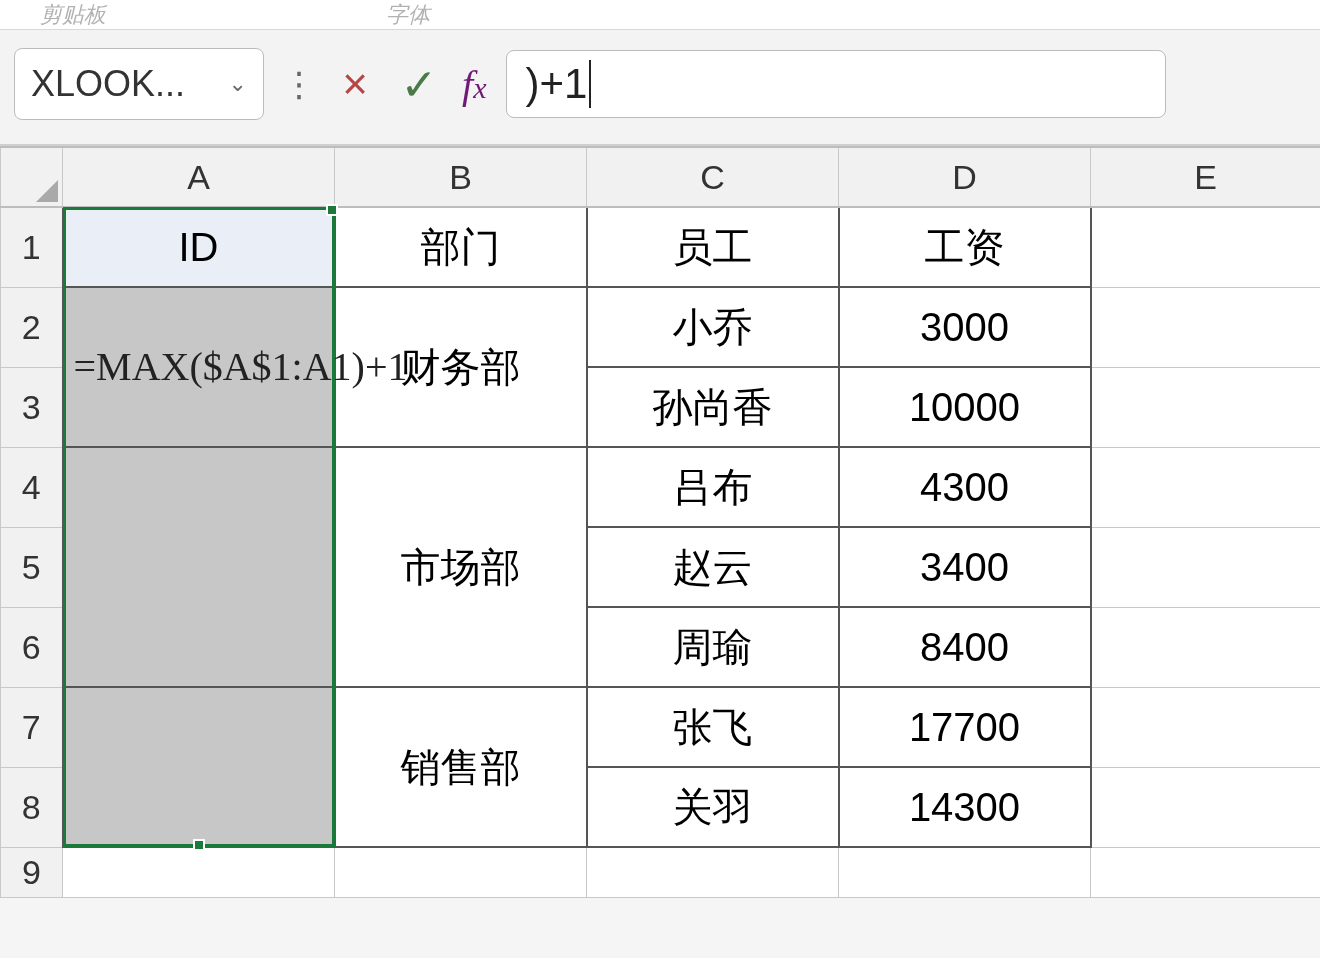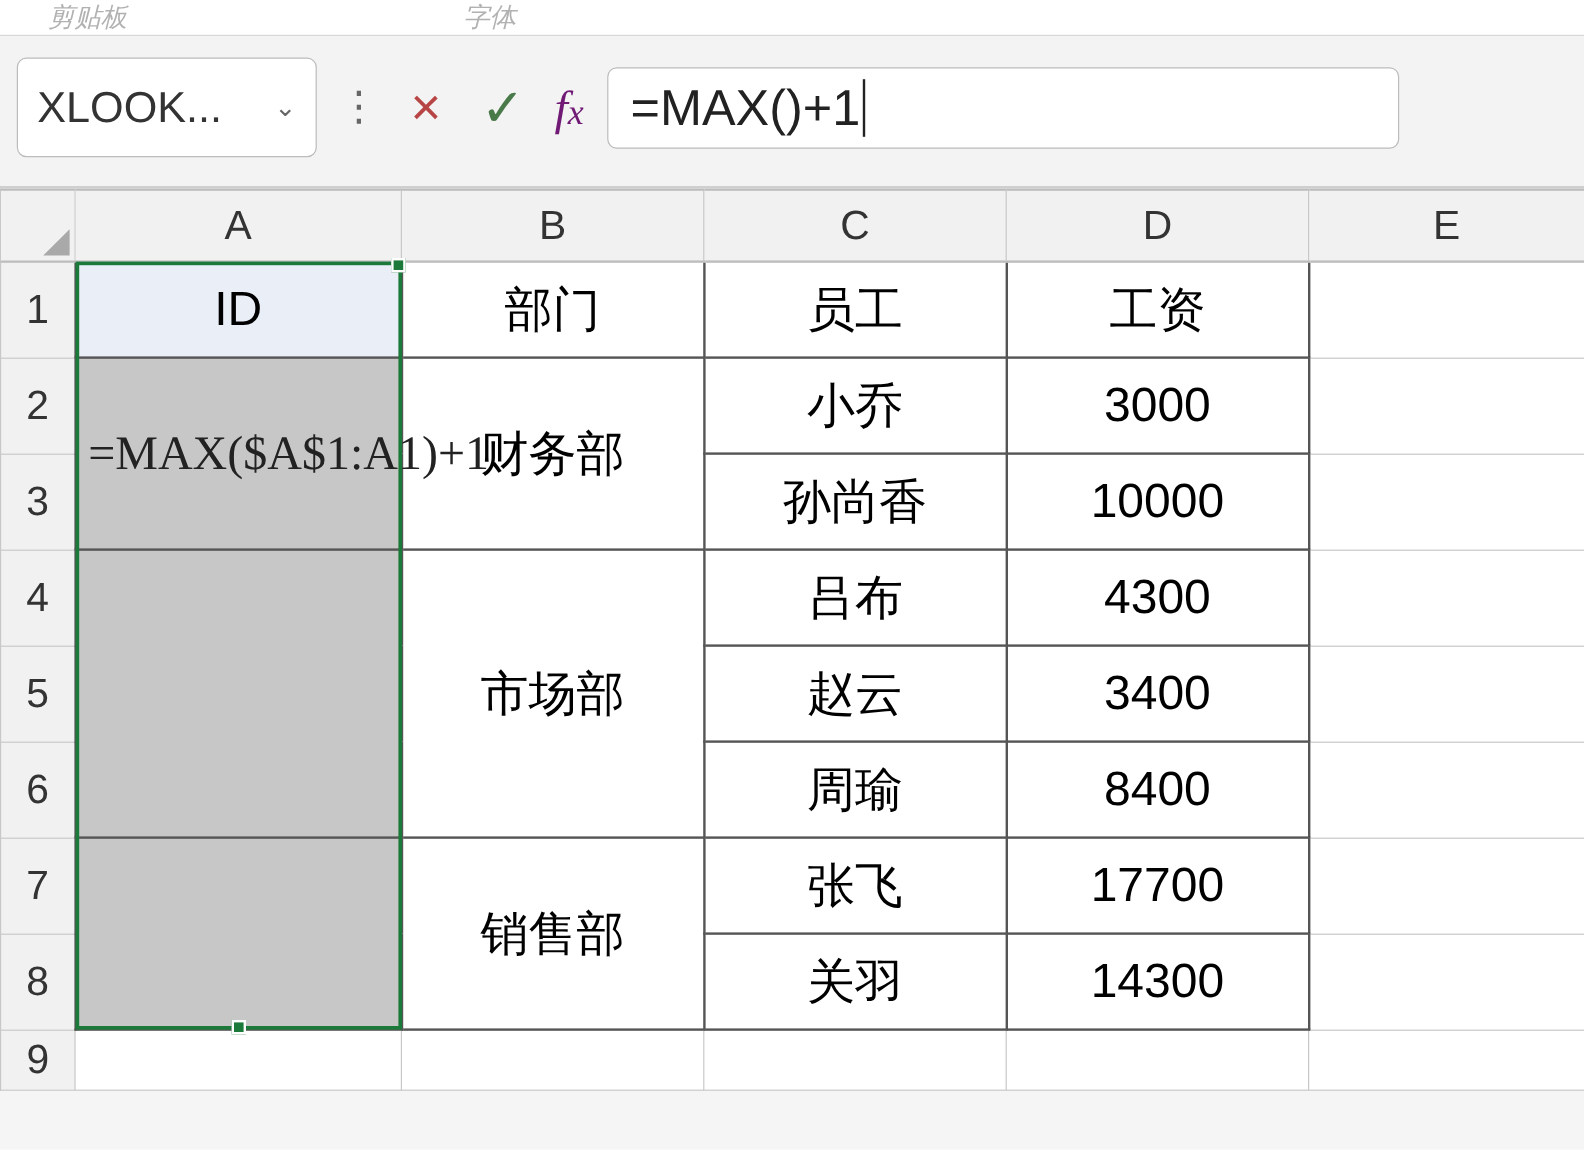--- a/index.html
+++ b/index.html
@@ -30,21 +30,21 @@
   .formula-row {
     display: flex;
     align-items: center;
     gap: 14px;
     padding: 18px 14px 24px 14px;
     background: #f3f3f3;
     border-bottom: 2px solid #cfcfcf;
   }
   .name-box {
     width: 250px;
-    height: 83px;
+    height: 72px;
     background: #fff;
     border: 1px solid #bcbcbc;
     border-radius: 8px;
     display: flex;
     align-items: center;
     justify-content: space-between;
     padding: 0 12px 0 16px;
     font-size: 36px;
     color: #333;
     gap: 12px;
@@ -207,21 +207,20 @@
     <span>XLOOK...</span>
     <span class="chev">⌄</span>
   </div>
   <div class="sep-dots">⋮</div>
   <div class="fx-controls">
     <span class="fx-btn cancel">×</span>
     <span class="fx-btn accept">✓</span>
     <span class="fx-label">f<span style="font-size:30px; font-style:italic;">x</span></span>
   </div>
   <div class="formula-input">
-    <span>=MAX(</span>
       <span>)+1</span>
     <span class="cursor"></span>
   </div>
 </div>
 
 <div class="grid-wrap">
   <table class="sheet">
     <colgroup>
       <col style="width:62px">
       <col class="col-a">

